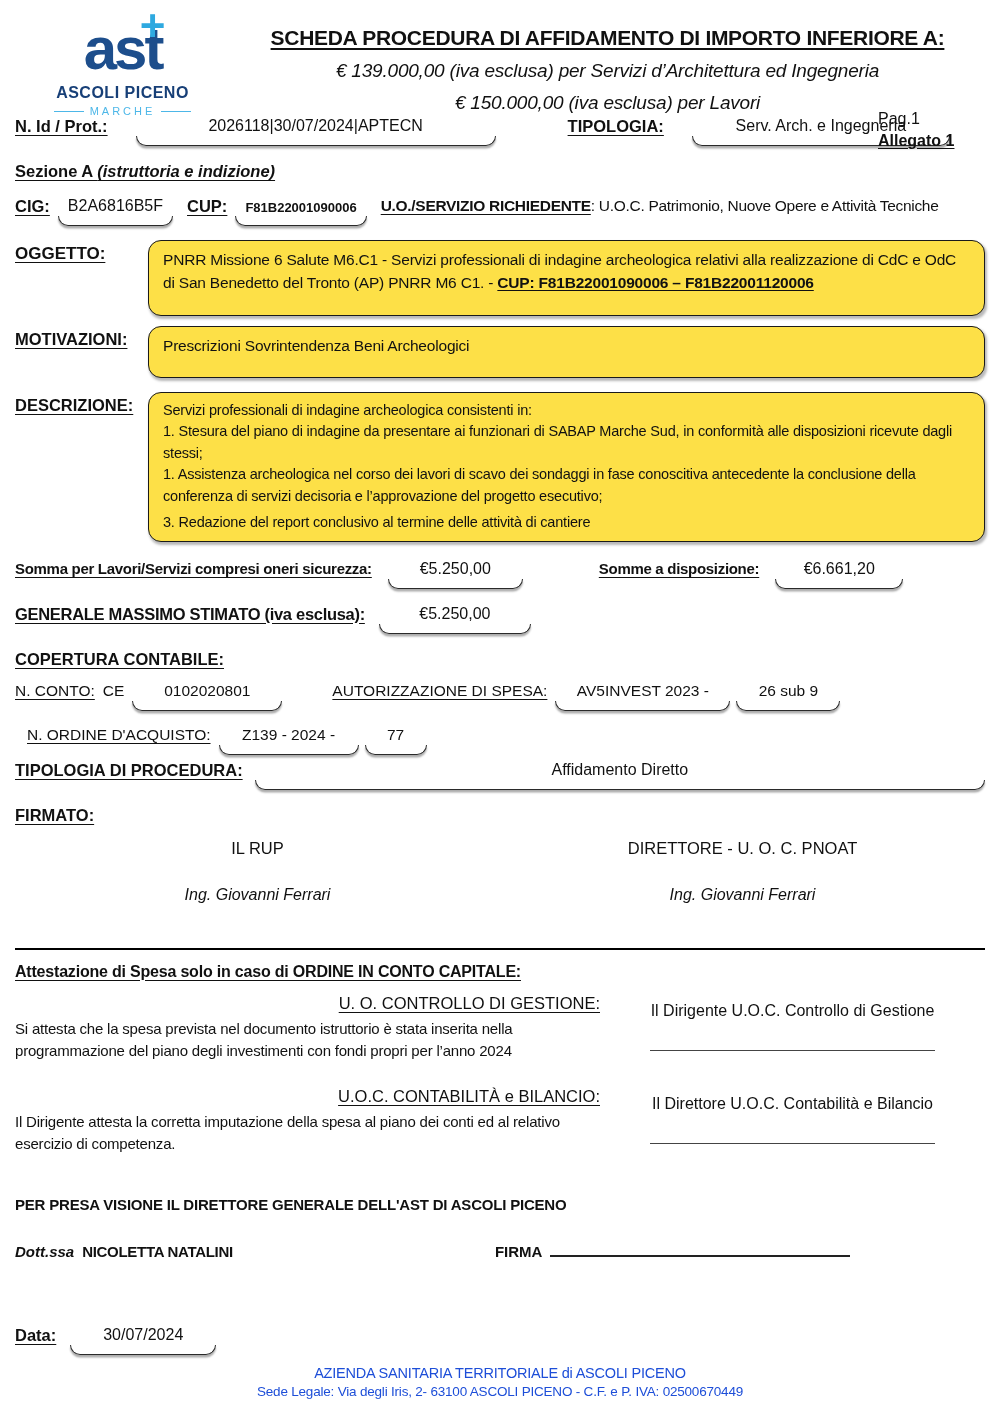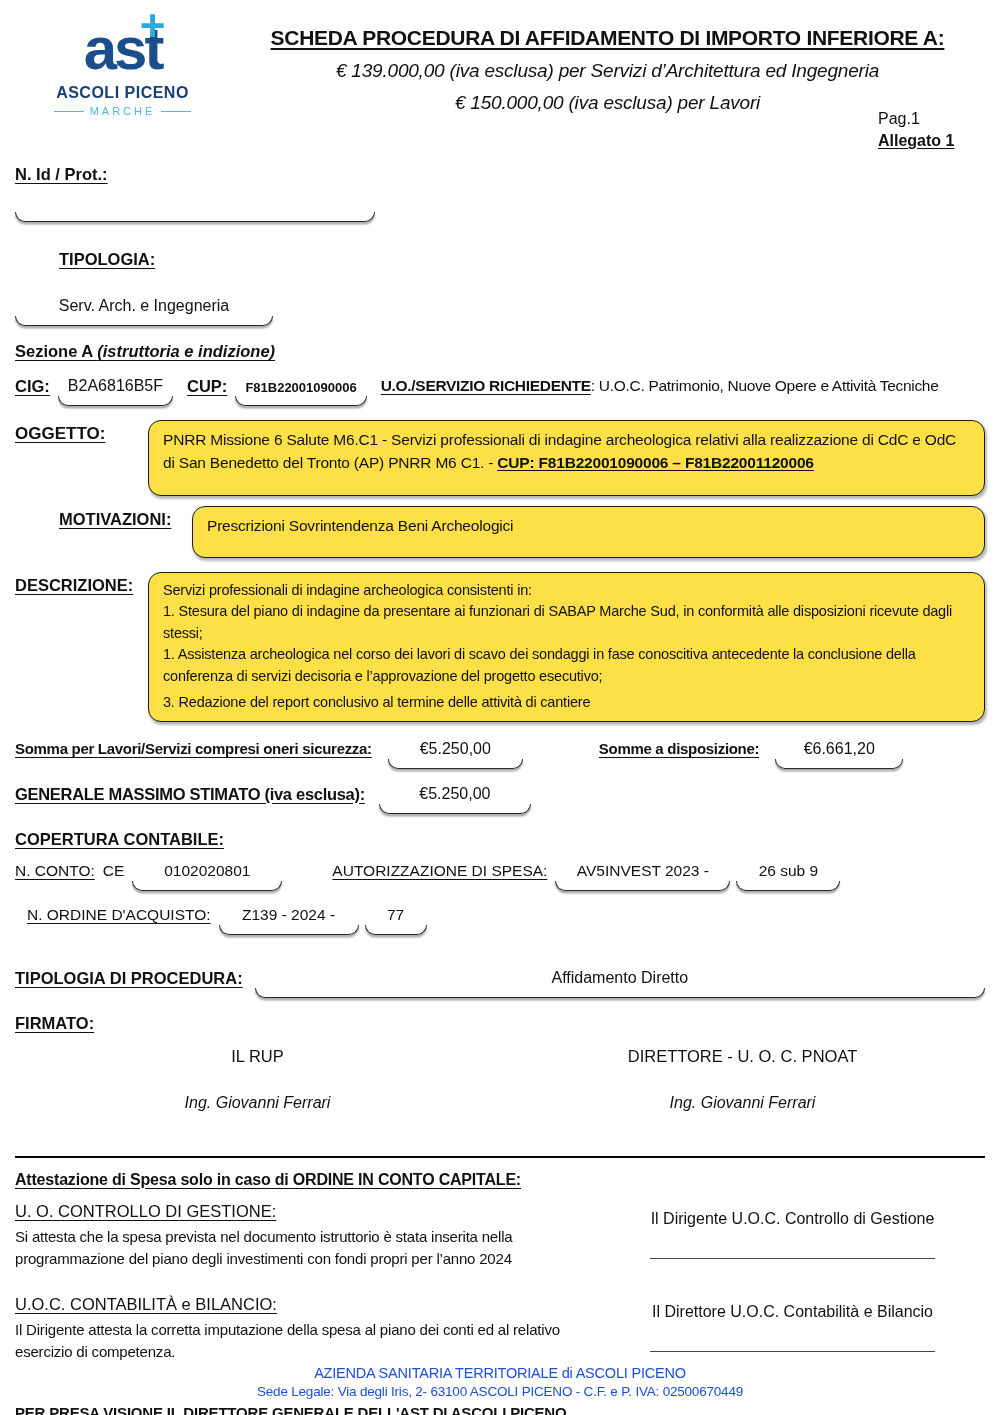--- a/index.html
+++ b/index.html
@@ -42,21 +42,21 @@
   
   .sig-cols { display:flex; margin-top:14px; }
   .sig-col { flex:1; text-align:center; }
   .sig-role { font-size:16.5px; }
   .sig-name { font-style:italic; font-size:16px; margin-top:28px; }
   .bigrule { border:none; border-top:2.5px solid #000; margin-top:44px; }
   .att-sec { display:flex; align-items:flex-start; }
   .att-left { flex:0 0 585px; }
   .att-right { flex:1; text-align:center; padding-top:8px; font-size:16px; }
   .sign-line { width:285px; margin:30px auto 0; border-bottom:1.6px solid #444; height:1px; }
-  .att-title { font-size:16.5px; }
+  .att-title { font-size:16.5px;text-align:right; }
   .att-text { margin-top:5px; font-size:15px; line-height:1.5; letter-spacing:-0.2px; max-width:560px; }
   .firma-line { display:inline-block; width:300px; border-bottom:2px solid #222; height:1px; vertical-align:baseline; margin-left:8px; }
   
   .footer { position:absolute; left:0; right:0; bottom:16px; text-align:center; color:#1d4ed8; }
   .footer .f1 { font-size:14.5px; letter-spacing:-0.2px; }
   .footer .f2 { font-size:13.5px; margin-top:3px; letter-spacing:-0.2px; }
 </style>
 </head>
 <body>
 
@@ -79,23 +79,24 @@
       <div class="doc-title">SCHEDA PROCEDURA DI AFFIDAMENTO DI IMPORTO INFERIORE A:</div>
       <div class="doc-sub">€ 139.000,00 (iva esclusa) per Servizi d’Architettura ed Ingegneria</div>
       <div class="doc-sub">€ 150.000,00 (iva esclusa) per Lavori</div>
     </div>
   </div>
   <div class="pag-block">
     <div>Pag.1</div>
     <div class="alleg">Allegato 1</div>
   </div>
 
-  <div class="row" style="margin-top:48px; gap:28px;flex-direction:column;">
+  <div class="row" style="gap:28px;">
     <span class="lbl" style="font-size:16.5px;">N. Id / Prot.:</span>
     <span class="pill" style="min-width:360px;">
+      <span class="pv">2026118|30/07/2024|APTECN</span>
       <span class="pl"></span>
     </span>
     <span class="lbl" style="font-size:16.5px; margin-left:44px;">TIPOLOGIA:</span>
     <span class="pill" style="min-width:258px;">
       <span class="pv">Serv. Arch. e Ingegneria</span>
       <span class="pl"></span>
     </span>
   </div>
 
   <div style="margin-top:16px;">
@@ -116,21 +117,21 @@
     <span class="narrow" style="margin-left:6px; font-size:15.5px; white-space:nowrap;"><span class="lbl" style="font-size:15.5px;">U.O./SERVIZIO RICHIEDENTE</span><span>: U.O.C. Patrimonio, Nuove Opere e Attività Tecniche</span></span>
   </div>
 
   <div class="boxrow" style="margin-top:14px;">
     <div class="boxlbl"><span class="lbl" style="font-size:17px;">OGGETTO:</span></div>
     <div class="tbox" style="min-height:76px;">
       <span>PNRR Missione 6 Salute M6.C1 - Servizi professionali di indagine archeologica relativi alla realizzazione di CdC e OdC di San Benedetto del Tronto (AP) PNRR M6 C1. - </span><span class="cupline">CUP: F81B22001090006 – F81B22001120006</span>
     </div>
   </div>
 
-  <div class="boxrow" style="margin-top:10px;margin-left:44px;">
+  <div class="boxrow" style="margin-top:10px;">
     <div class="boxlbl"><span class="lbl" style="font-size:16.5px;">MOTIVAZIONI:</span></div>
     <div class="tbox" style="min-height:52px;">
       <span>Prescrizioni Sovrintendenza Beni Archeologici</span>
     </div>
   </div>
 
   <div class="boxrow" style="margin-top:14px;">
     <div class="boxlbl"><span class="lbl" style="font-size:16.5px;">DESCRIZIONE:</span></div>
     <div class="tbox" style="min-height:100px; font-size:14.5px; line-height:1.48;">
       <div>Servizi professionali di indagine archeologica consistenti in:</div>
@@ -188,21 +189,21 @@
     <span class="pill" style="min-width:140px;">
       <span class="pv" style="font-size:15.5px;">Z139 - 2024 -</span>
       <span class="pl"></span>
     </span>
     <span class="pill" style="min-width:62px; margin-left:-2px;">
       <span class="pv" style="font-size:15.5px;">77</span>
       <span class="pl"></span>
     </span>
   </div>
 
-  <div class="row" style="margin-top:34px;">
+  <div class="row" style="margin-top:6px;">
     <span class="lbl" style="font-size:16.5px;">TIPOLOGIA DI PROCEDURA:</span>
     <span class="pill" style="flex:1; margin-left:12px;">
       <span class="pv">Affidamento Diretto</span>
       <span class="pl"></span>
     </span>
   </div>
 
   <div style="margin-top:16px;">
     <span class="lbl" style="font-size:16.5px;">FIRMATO:</span>
   </div>

